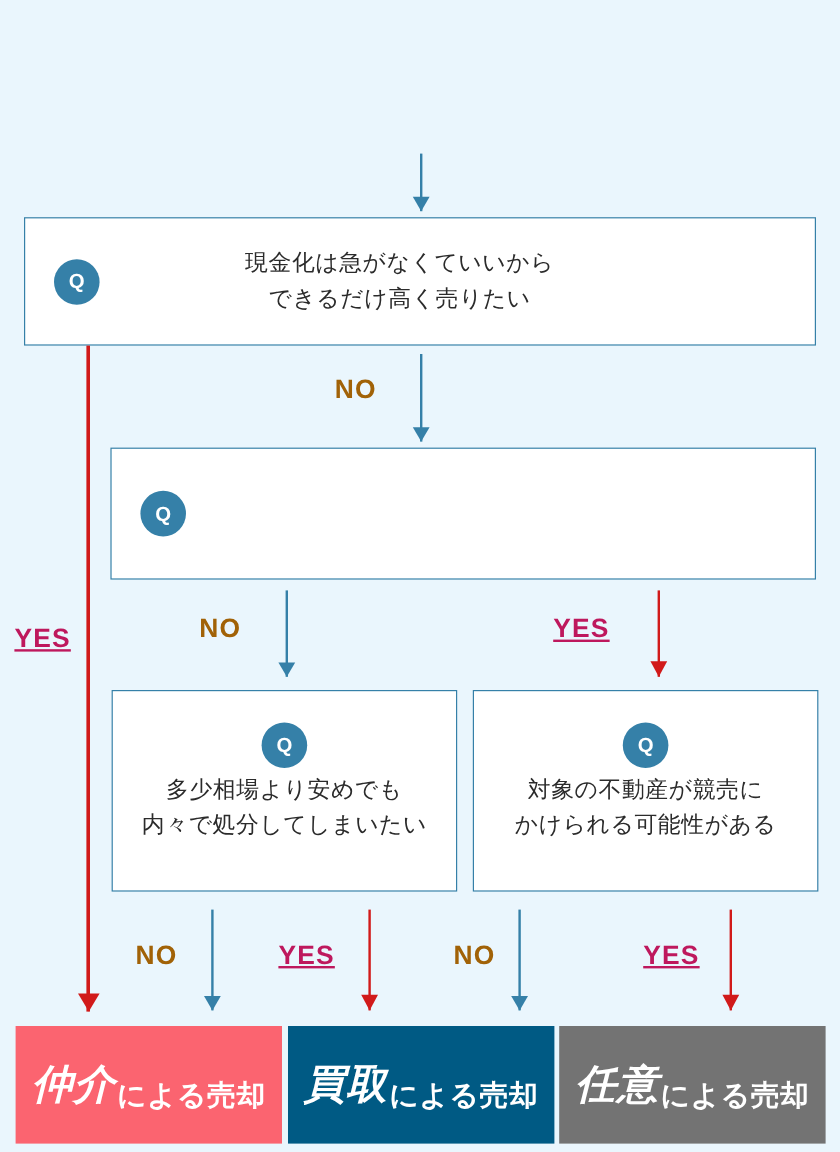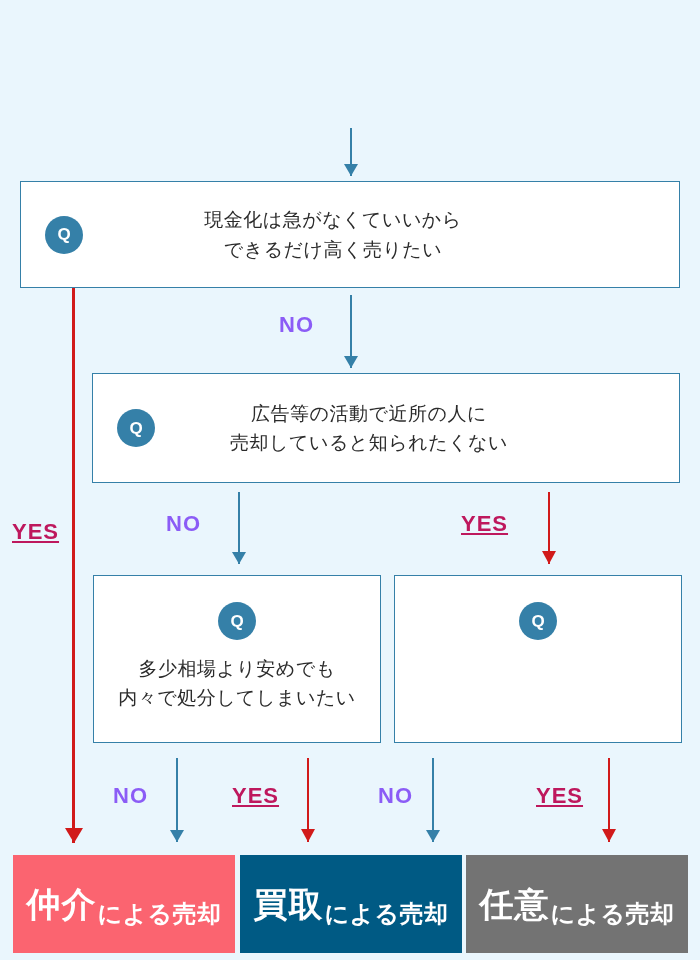--- a/index.html
+++ b/index.html
@@ -63,21 +63,21 @@
   }
   .qbox.tall {
     display: flex;
     flex-direction: column;
     align-items: center;
     justify-content: flex-start;
     padding-top: 26px;
   }
   .qbox.tall .qtext {
     text-align: center;
-    margin-top: 14px;
+    margin-top: 4px;
   }
 
   .qbadge {
     width: 38px;
     height: 38px;
     border-radius: 50%;
     background: #3580a8;
     color: #ffffff;
     font-size: 17px;
     font-weight: bold;
@@ -129,39 +129,40 @@
 
   
   .branch-label {
     position: absolute;
     font-size: 22px;
     font-weight: bold;
     letter-spacing: 1px;
     line-height: 1;
     white-space: nowrap;
   }
-  .branch-label.no  { color: #8b5cf6; }
+  .branch-label.no  { color: #a16207; }
   .branch-label.yes { color: #be185d; text-decoration: underline; }
 
   
   .result {
     position: absolute;
     top: 855px;
     height: 98px;
     display: flex;
     align-items: center;
     justify-content: center;
     box-sizing: border-box;
   }
   .result .big {
     color: #ffffff;
     font-size: 34px;
     font-weight: bold;
     letter-spacing: 1px;
     line-height: 1;
+    font-style: italic;
   }
   .result .small {
     color: #ffffff;
     font-size: 24px;
     font-weight: bold;
     letter-spacing: 0.5px;
     line-height: 1;
     margin-left: 1px;
     margin-top: 20px;
   }
@@ -193,22 +194,20 @@
   <div class="branch-label yes" style="left:12px; top:521px;">YES</div>
 
   <div class="arrow blue" style="left:350px; top:295px; height:73px;">
     <div class="stem" style="height:73px;"></div>
     <div class="head"></div>
   </div>
   <div class="branch-label no" style="left:279px; top:314px;">NO</div>
 
   <div class="qbox wide" id="q2">
     <div class="qbadge">Q</div>
-    <div class="qtext">広告等の活動で近所の人に
-売却していると知られたくない</div>
   </div>
 
   <div class="arrow blue" style="left:238px; top:492px; height:72px;">
     <div class="stem" style="height:72px;"></div>
     <div class="head"></div>
   </div>
   <div class="branch-label no" style="left:166px; top:513px;">NO</div>
 
   <div class="arrow red" style="left:548px; top:492px; height:72px;">
     <div class="stem" style="height:72px;"></div>
@@ -217,20 +216,22 @@
   <div class="branch-label yes" style="left:461px; top:513px;">YES</div>
 
   <div class="qbox tall" id="q3">
     <div class="qbadge">Q</div>
     <div class="qtext">多少相場より安めでも
 内々で処分してしまいたい</div>
   </div>
 
   <div class="qbox tall" id="q4">
     <div class="qbadge">Q</div>
+    <div class="qtext">対象の不動産が競売に
+かけられる可能性がある</div>
   </div>
 
   <div class="arrow blue" style="left:176px; top:758px; height:84px;">
     <div class="stem" style="height:84px;"></div>
     <div class="head"></div>
   </div>
   <div class="branch-label no" style="left:113px; top:785px;">NO</div>
 
   <div class="arrow red" style="left:307px; top:758px; height:84px;">
     <div class="stem" style="height:84px;"></div>

